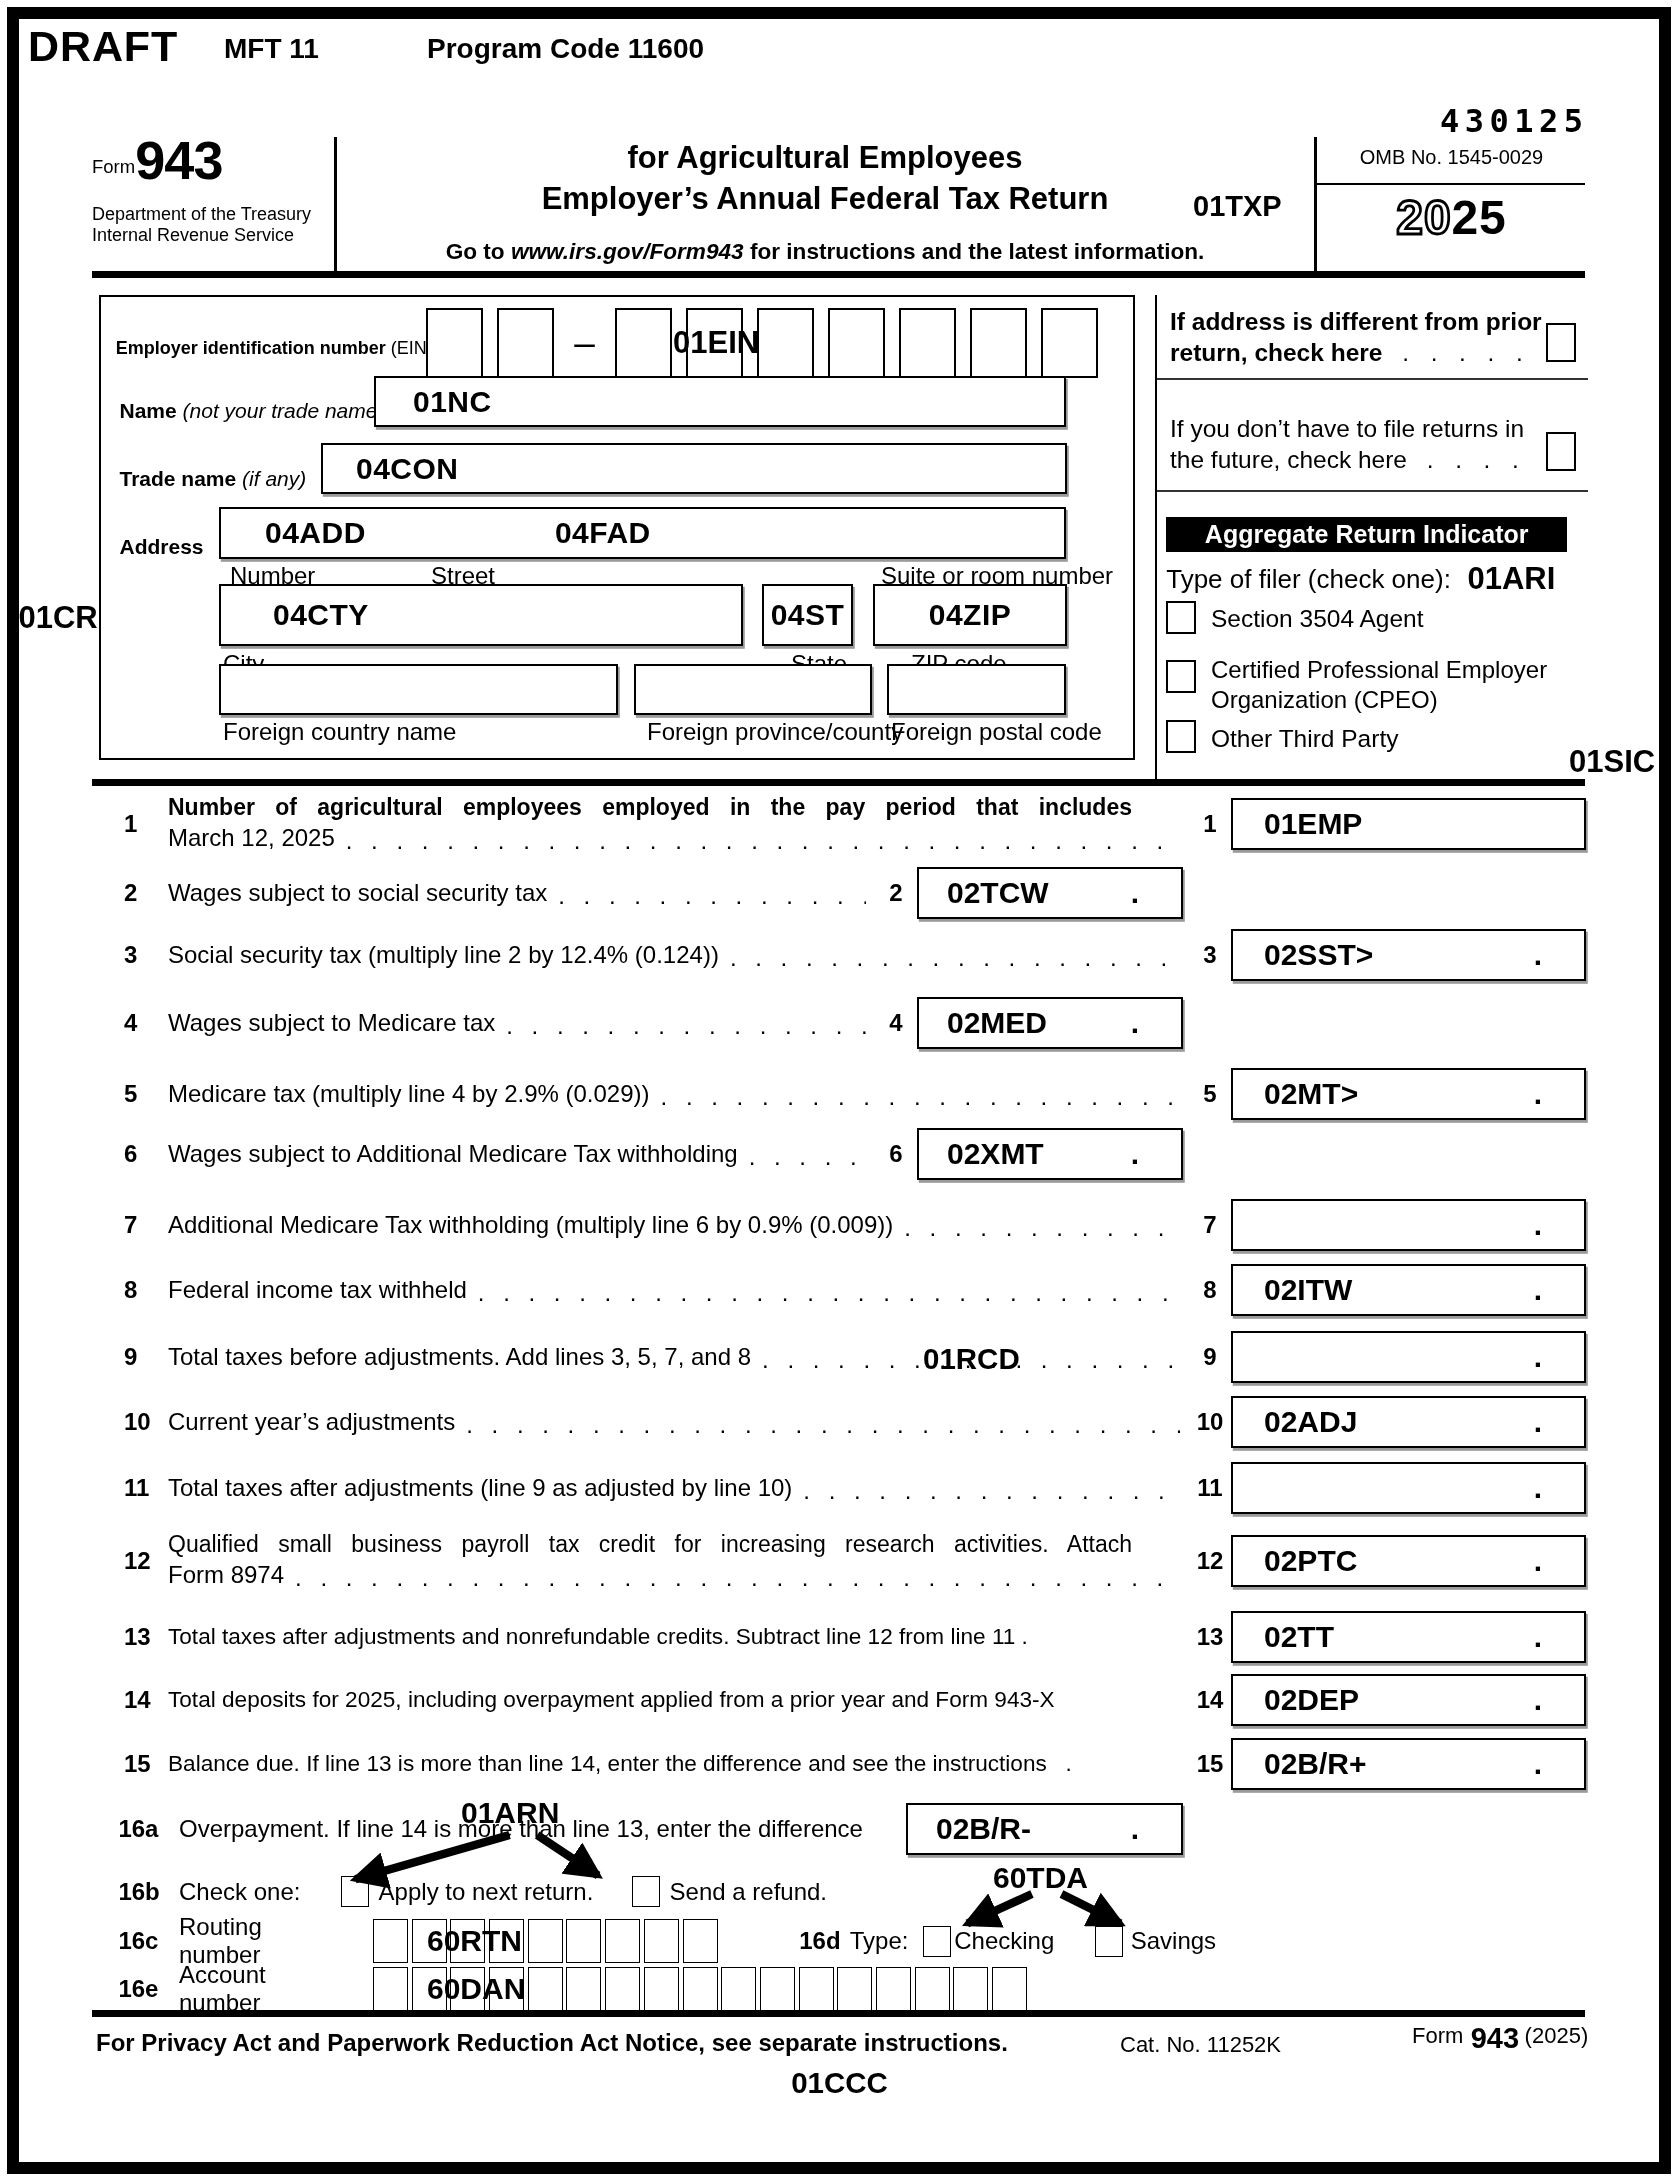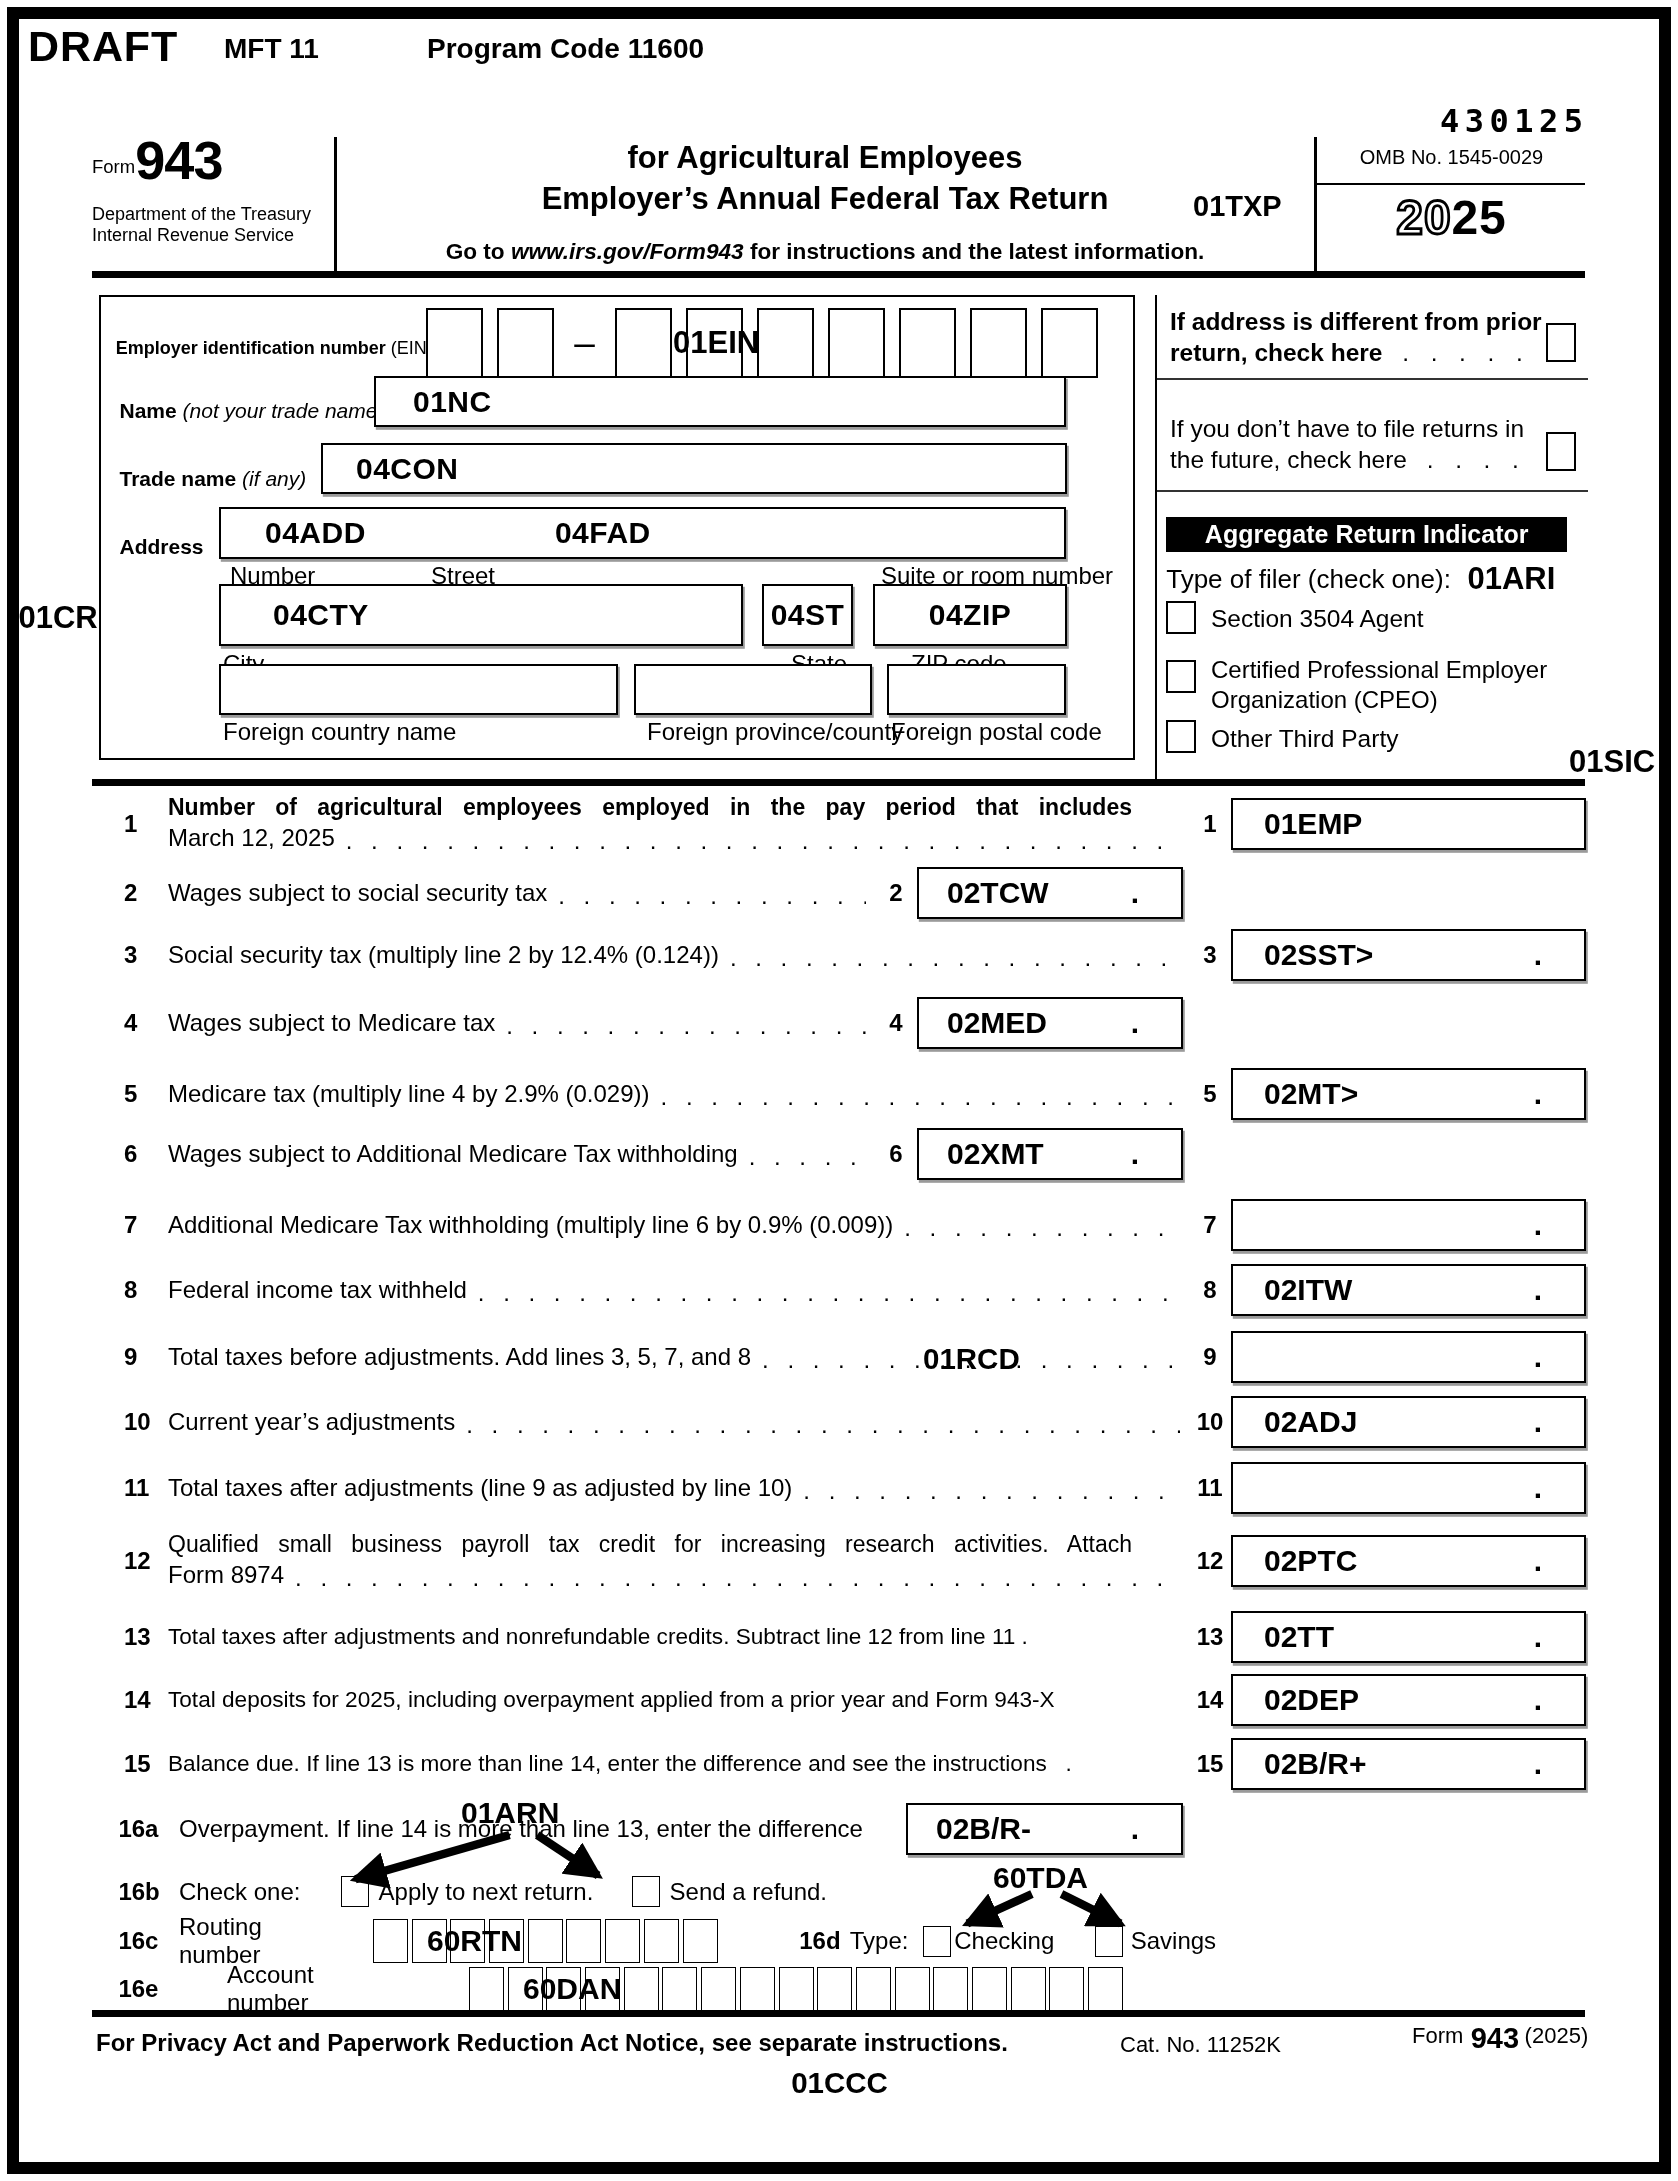--- a/index.html
+++ b/index.html
@@ -493,21 +493,21 @@
       <span class="tag-over" style="left:54px; top:4.6px;">60RTN</span>
     </div>
     <span class="b" style="margin-left:78px;">16d</span>
     <span style="margin-left:9.2px;">Type:</span>
     <div class="cb16" style="margin-left:14.8px;"></div>
     <span style="margin-left:3px;">Checking</span>
     <div class="cb16" style="margin-left:41px;"></div>
     <span style="margin-left:7.4px;">Savings</span>
   </div>
 
-  <div class="line-row" style="top:1966px; height:46px; font-size:24px;gap:48px;">
+  <div class="line-row" style="top:1966px; height:46px; font-size:24px;">
     <div class="lnum16">16e</div>
     <span style="width:168px; flex:none;">Account number</span>
     <div style="display:flex; margin-left:26px; position:relative;">
       <div class="dbox"></div>
       <div class="dbox"></div>
       <div class="dbox"></div>
       <div class="dbox"></div>
       <div class="dbox"></div>
       <div class="dbox"></div>
       <div class="dbox"></div>

